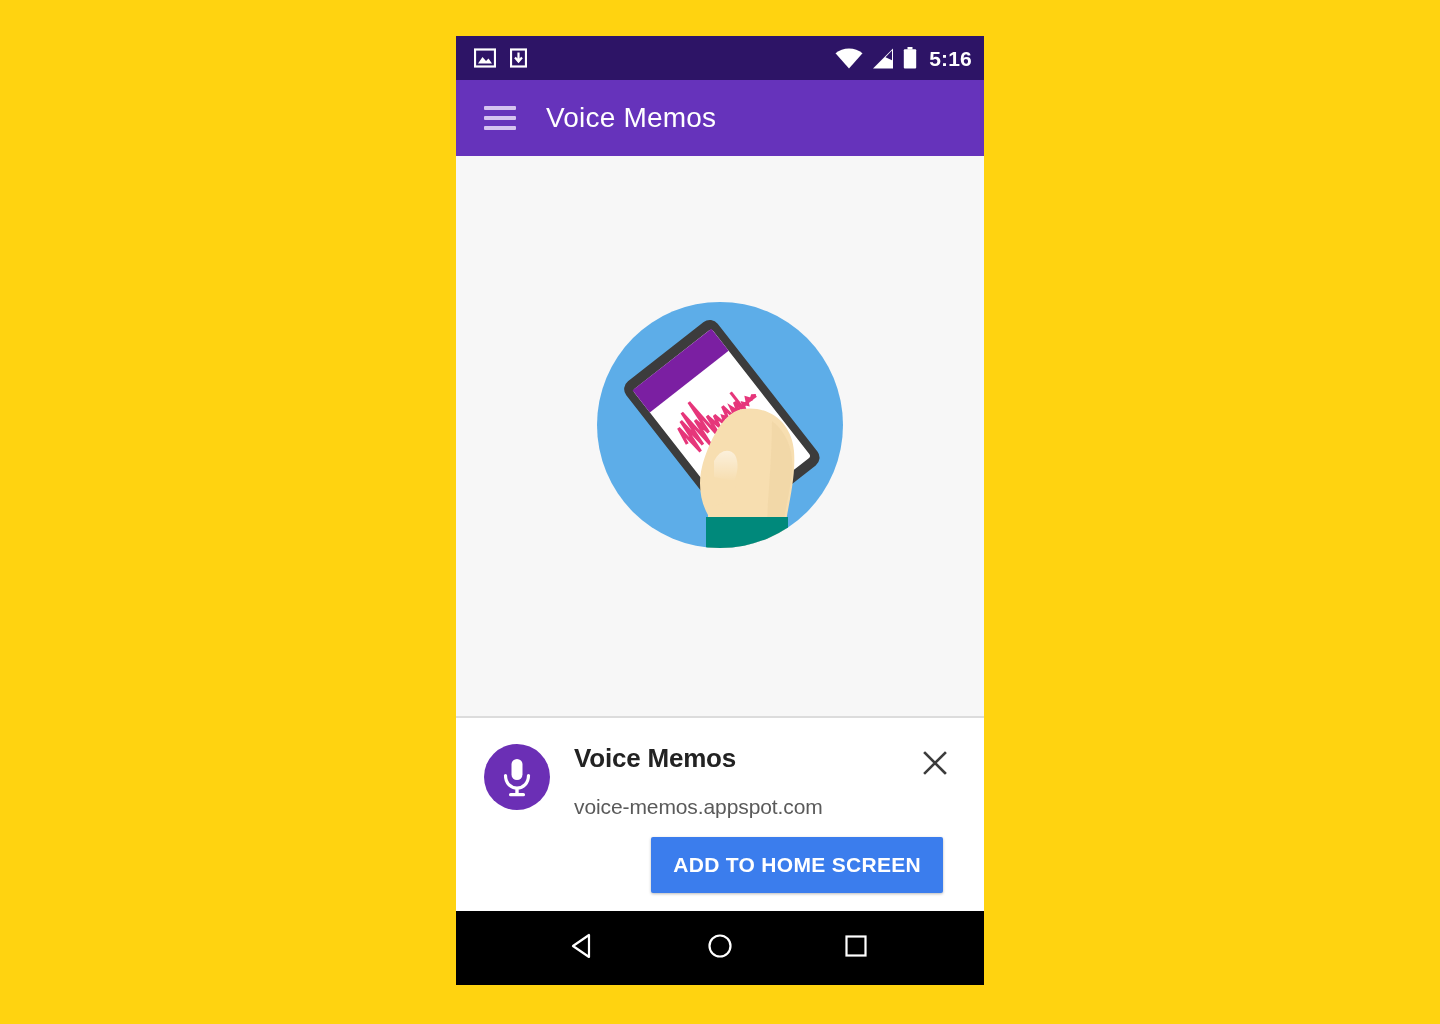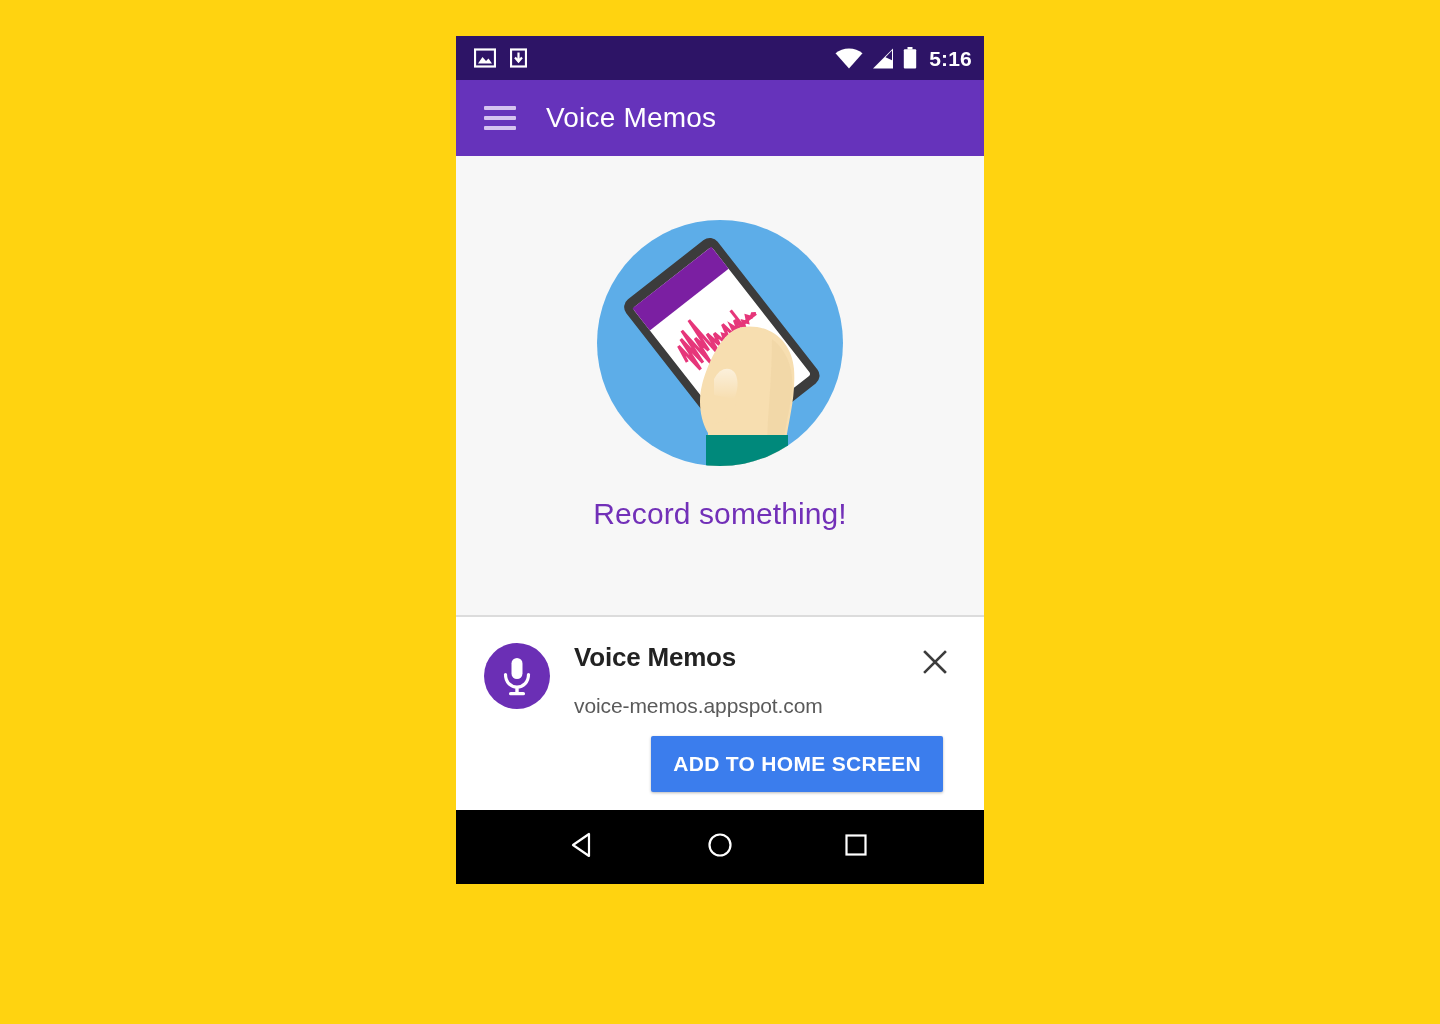--- a/index.html
+++ b/index.html
@@ -15,21 +15,21 @@
     font-family: "Liberation Sans", sans-serif;
     position: relative;
   }
 
   
   #phone {
     position: absolute;
     left: 456px;
     top: 36px;
     width: 528px;
-    height: 848px;
+    height: 949px;
     background: #F7F7F7;
     overflow: hidden;
     display: flex;
     flex-direction: column;
   }
 
   
   .status-bar {
     height: 44px;
     flex: 0 0 44px;
@@ -302,21 +302,20 @@
           <path d="M118 160
                    C124 148 134 147 139 154
                    C143 161 142 172 138 180
                    L118 176 Z" fill="url(#fingerShade)"></path>
 
           <path d="M176 120 C192 132 198 152 196 172 C194 192 188 210 188 226 L188 248 L170 248 L172 200 C174 172 176 146 176 120 Z" fill="#EFD3A2" opacity="0.55"></path>
 
           <path d="M110 216 L192 216 L192 248 L110 248 Z" fill="#00897B"></path>
         </g>
       </svg>
-      <div class="empty-text">Record something!</div>
     </div>
   </div>
 
   <div class="install-banner">
     <div class="banner-top">
       <div class="app-icon">
         <svg width="38" height="44" viewBox="0 0 38 44">
           <rect x="13.5" y="4" width="11" height="21" rx="5.5" fill="#FFFFFF"></rect>
           <path d="M7.5 20.5 C7.5 28 12.6 33 19 33 C25.4 33 30.5 28 30.5 20.5" fill="none" stroke="#FFFFFF" stroke-width="3.2" stroke-linecap="round"></path>
           <rect x="17.3" y="32" width="3.4" height="7" fill="#FFFFFF"></rect>

